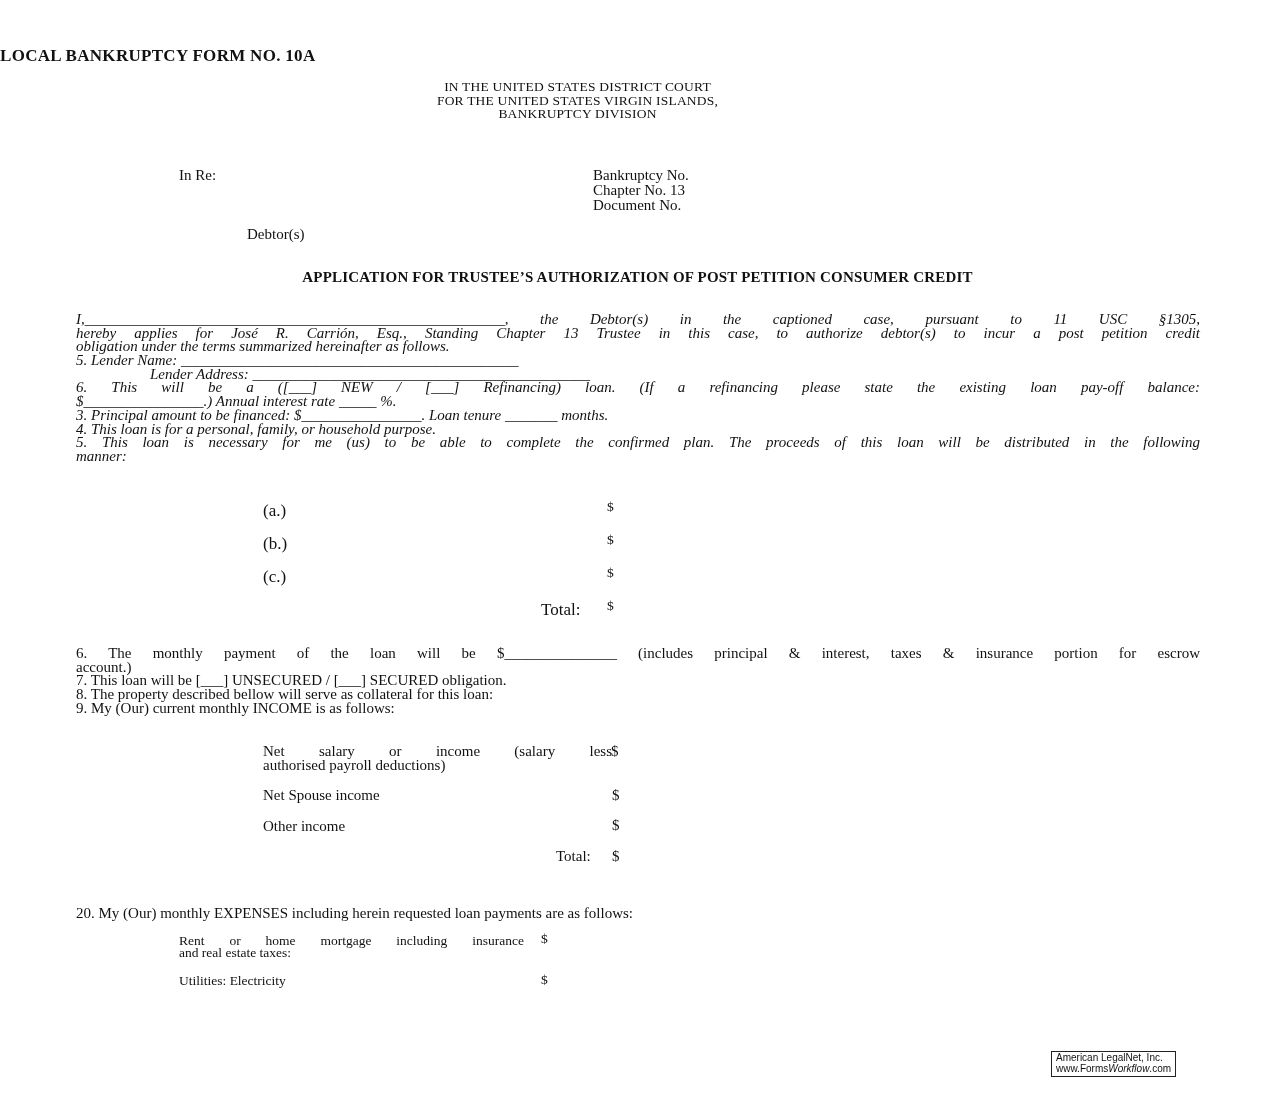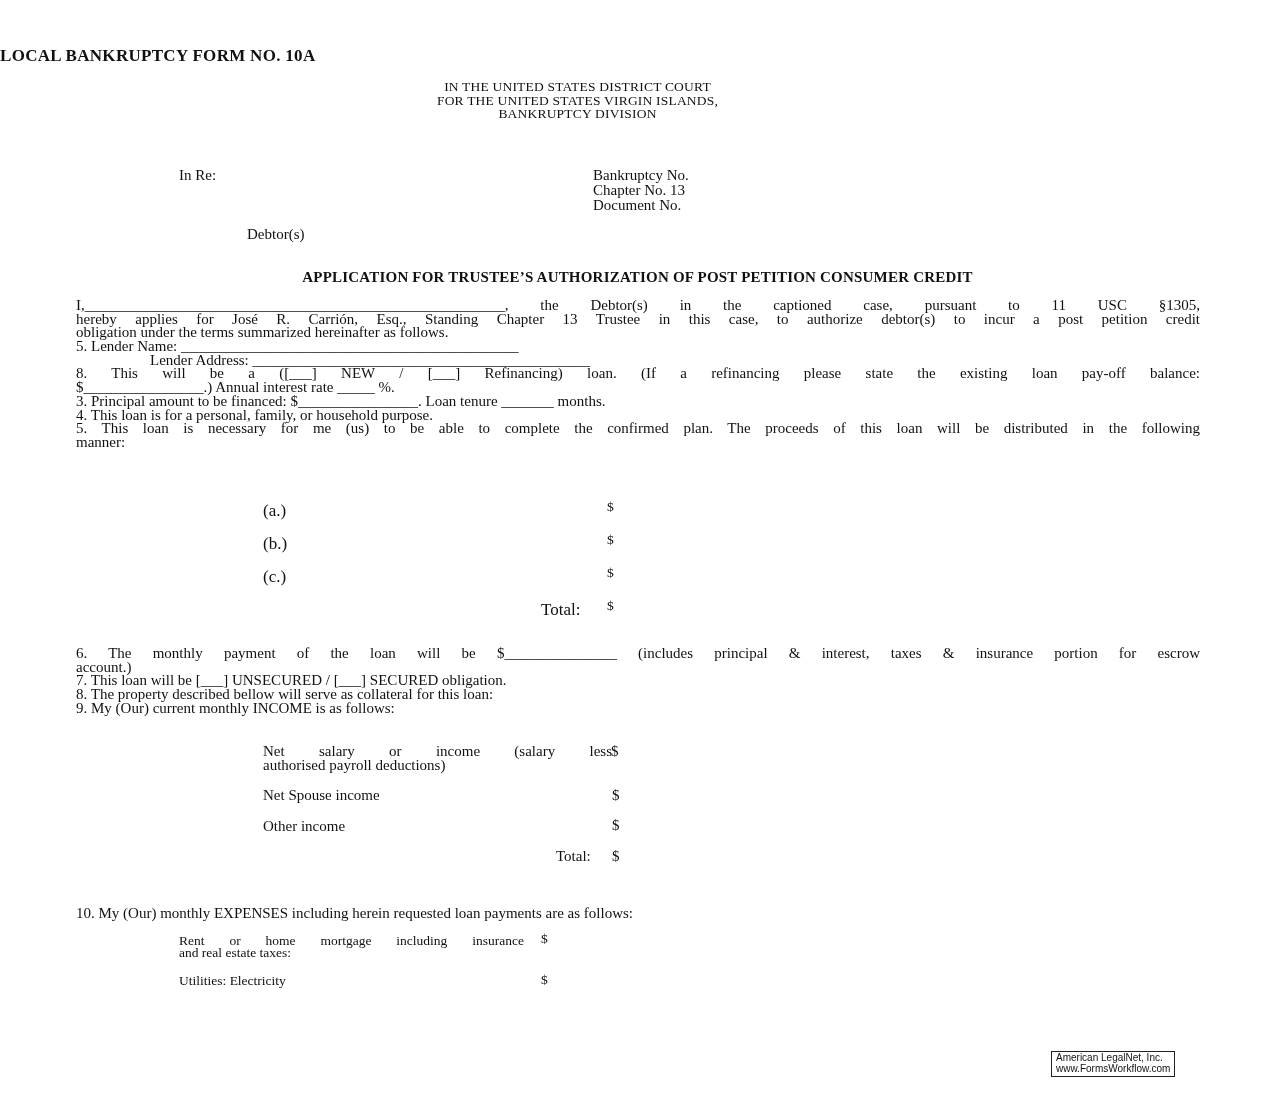--- a/index.html
+++ b/index.html
@@ -15,21 +15,21 @@
   .heading { font-weight: bold; font-size: 15px; left: 0; width: 1275px; text-align: center; top: 269px; letter-spacing: 0.2px; }
   .para { left: 76px; width: 1124px; font-size: 15px; line-height: 13.7px; white-space: normal; }
   .para .line { display: block; text-align: justify; text-align-last: justify; height: 13.7px; }
   .para .line.last { text-align-last: left; }
   .dist { font-size: 17px; }
   .small { font-size: 13.5px; line-height: 12px; }
   .footer-box {
     border: 1px solid #222; font-family: "Liberation Sans", "DejaVu Sans", sans-serif;
     font-size: 10px; line-height: 10.5px; padding: 1px 4px 2px 4px; white-space: nowrap;
   }
-  .footer-box .it { }
+  .footer-box .it { font-style: italic; }
 </style>
 </head>
 <body>
 
 <div class="abs title">LOCAL BANKRUPTCY FORM NO. 10A</div>
 <div class="abs court">
   <div>IN THE UNITED STATES DISTRICT COURT</div>
   <div>FOR THE UNITED STATES VIRGIN ISLANDS,</div>
   <div>BANKRUPTCY DIVISION</div>
 </div>
@@ -37,27 +37,27 @@
 <div class="abs t15" style="left:179px; top:168px;">In Re:</div>
 <div class="abs t15" style="left:593px; top:168px; line-height:15px;">
   <div>Bankruptcy No.</div>
   <div>Chapter No. 13</div>
   <div>Document No.</div>
 </div>
 <div class="abs t15" style="left:247px; top:227px;">Debtor(s)</div>
 
 <div class="abs heading">APPLICATION FOR TRUSTEE’S AUTHORIZATION OF POST PETITION CONSUMER CREDIT</div>
 
-<div class="abs para" style="top:299px;">
+<div class="abs para" style="top:313px;font-style:italic;">
   <span class="line">I,________________________________________________________, the Debtor(s) in the captioned case, pursuant to 11 USC §1305,</span>
   <span class="line">hereby applies for José R. Carrión, Esq., Standing Chapter 13 Trustee in this case, to authorize debtor(s) to incur a post petition credit</span>
   <span class="line last">obligation under the terms summarized hereinafter as follows.</span>
   <span class="line last">5. Lender Name: _____________________________________________</span>
   <span class="line last" style="padding-left:74px;">Lender Address: _____________________________________________</span>
-  <span class="line">8. This will be a ([___] NEW / [___] Refinancing) loan. (If a refinancing please state the existing loan pay-off balance:</span>
+  <span class="line">6. This will be a ([___] NEW / [___] Refinancing) loan. (If a refinancing please state the existing loan pay-off balance:</span>
   <span class="line last">$________________.) Annual interest rate _____ %.</span>
   <span class="line last">3. Principal amount to be financed: $________________. Loan tenure _______ months.</span>
   <span class="line last">4. This loan is for a personal, family, or household purpose.</span>
   <span class="line">5. This loan is necessary for me (us) to be able to complete the confirmed plan. The proceeds of this loan will be distributed in the following</span>
   <span class="line last">manner:</span>
 </div>
 
 <div class="abs dist" style="left:263px; top:501px;">(a.)</div>
 <div class="abs small" style="left:607px; top:501px;">$</div>
 <div class="abs dist" style="left:263px; top:534px;">(b.)</div>
@@ -80,21 +80,21 @@
   <div>authorised payroll deductions)</div>
 </div>
 <div class="abs t15" style="left:611px; top:744px;">$</div>
 <div class="abs t15" style="left:263px; top:788px;">Net Spouse income</div>
 <div class="abs t15" style="left:612px; top:788px;">$</div>
 <div class="abs t15" style="left:263px; top:819px;">Other income</div>
 <div class="abs t15" style="left:612px; top:818px;">$</div>
 <div class="abs t15" style="left:556px; top:849px;">Total:</div>
 <div class="abs t15" style="left:612px; top:849px;">$</div>
 
-<div class="abs t15" style="left:76px; top:906px;">10. My (Our) monthly EXPENSES including herein requested loan payments are as follows:</div>
+<div class="abs t15" style="left:76px; top:906px;">20. My (Our) monthly EXPENSES including herein requested loan payments are as follows:</div>
 <div class="abs small" style="left:179px; top:935px; width:345px; white-space:normal;">
   <div style="text-align:justify; text-align-last:justify;">Rent or home mortgage including insurance</div>
   <div>and real estate taxes:</div>
 </div>
 <div class="abs small" style="left:541px; top:933px;">$</div>
 <div class="abs small" style="left:179px; top:975px;">Utilities: Electricity</div>
 <div class="abs small" style="left:541px; top:974px;">$</div>
 
 <div class="abs footer-box" style="left:1051px; top:1051px;">
   <div>American LegalNet, Inc.</div>

